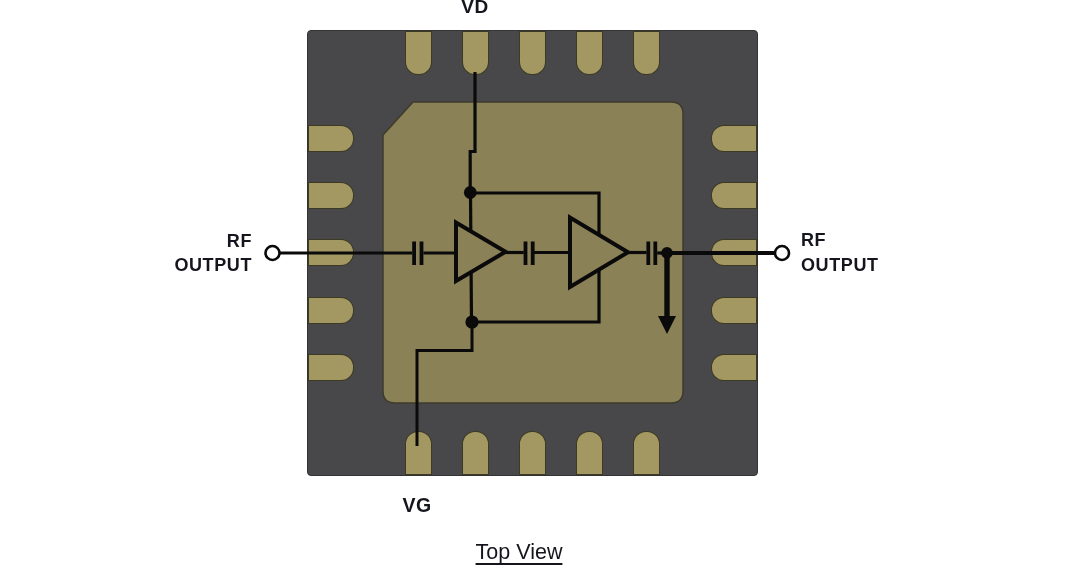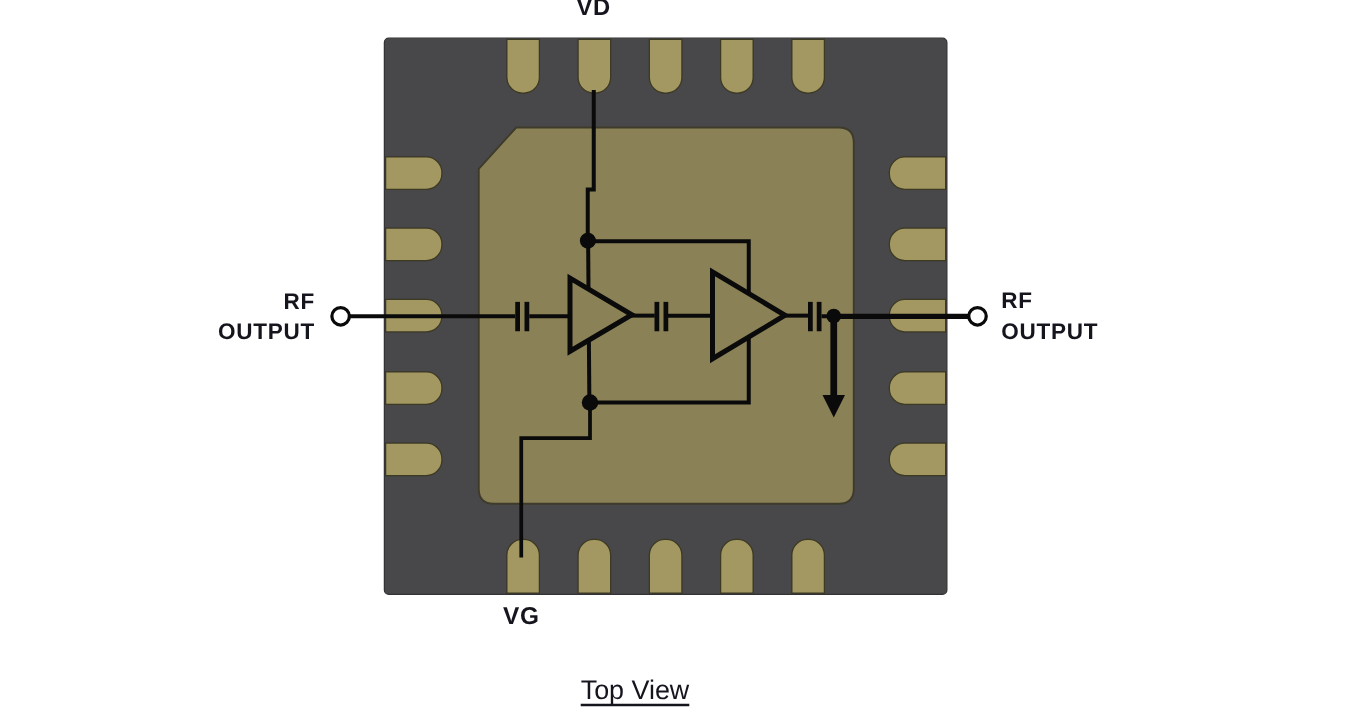--- a/index.html
+++ b/index.html
@@ -17,25 +17,25 @@
   .pad {
     position:absolute; background:var(--pad,#a39861);
     border:1px solid rgba(44,41,26,0.85); box-sizing:border-box;
   }
   .svg-overlay { position:absolute; left:0; top:0; }
   .label {
     position:absolute; color:var(--text,#15151e); font-weight:bold;
     white-space:nowrap;
   }
   .vd-label   { left:475px; top:-4px; transform:translateX(-50%); font-size:19px; letter-spacing:0.5px; }
-  .vg-label   { left:417px; top:482px; transform:translateX(-50%); font-size:19.5px; letter-spacing:0.5px; }
+  .vg-label   { left:417px; top:494px; transform:translateX(-50%); font-size:19.5px; letter-spacing:0.5px; }
   .rf-in-label  { left:160px; top:229px; width:92px; text-align:right; font-size:18px; line-height:24px; letter-spacing:0.6px; }
   .rf-out-label { left:801px; top:228px; text-align:left; font-size:18px; line-height:25px; letter-spacing:0.6px; }
   .caption {
-    position:absolute; left:508px; top:540px; transform:translateX(-50%);
+    position:absolute; left:519px; top:540px; transform:translateX(-50%);
     color:var(--text,#15151e); font-size:21.5px; font-weight:normal;
     text-decoration:underline; text-underline-offset:4px; text-decoration-thickness:2px;
     white-space:nowrap;
   }
 </style>
 </head>
 <body>
 
 <div class="canvas">
 

